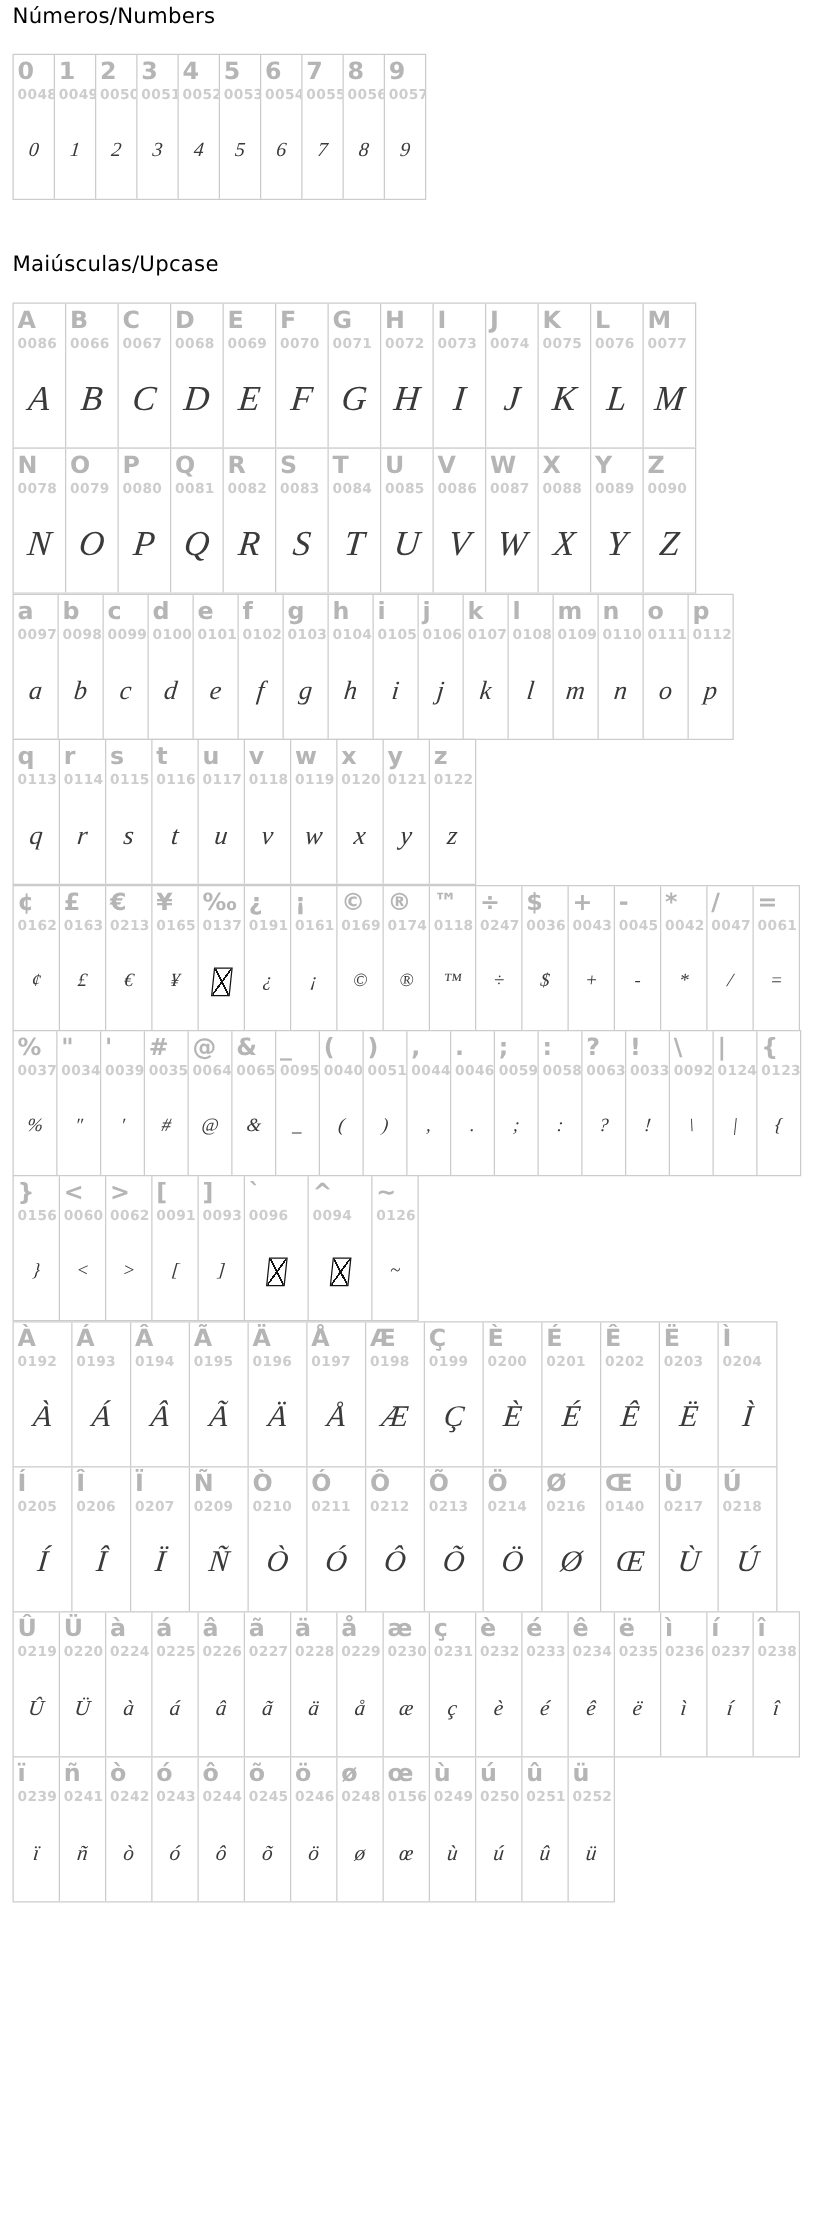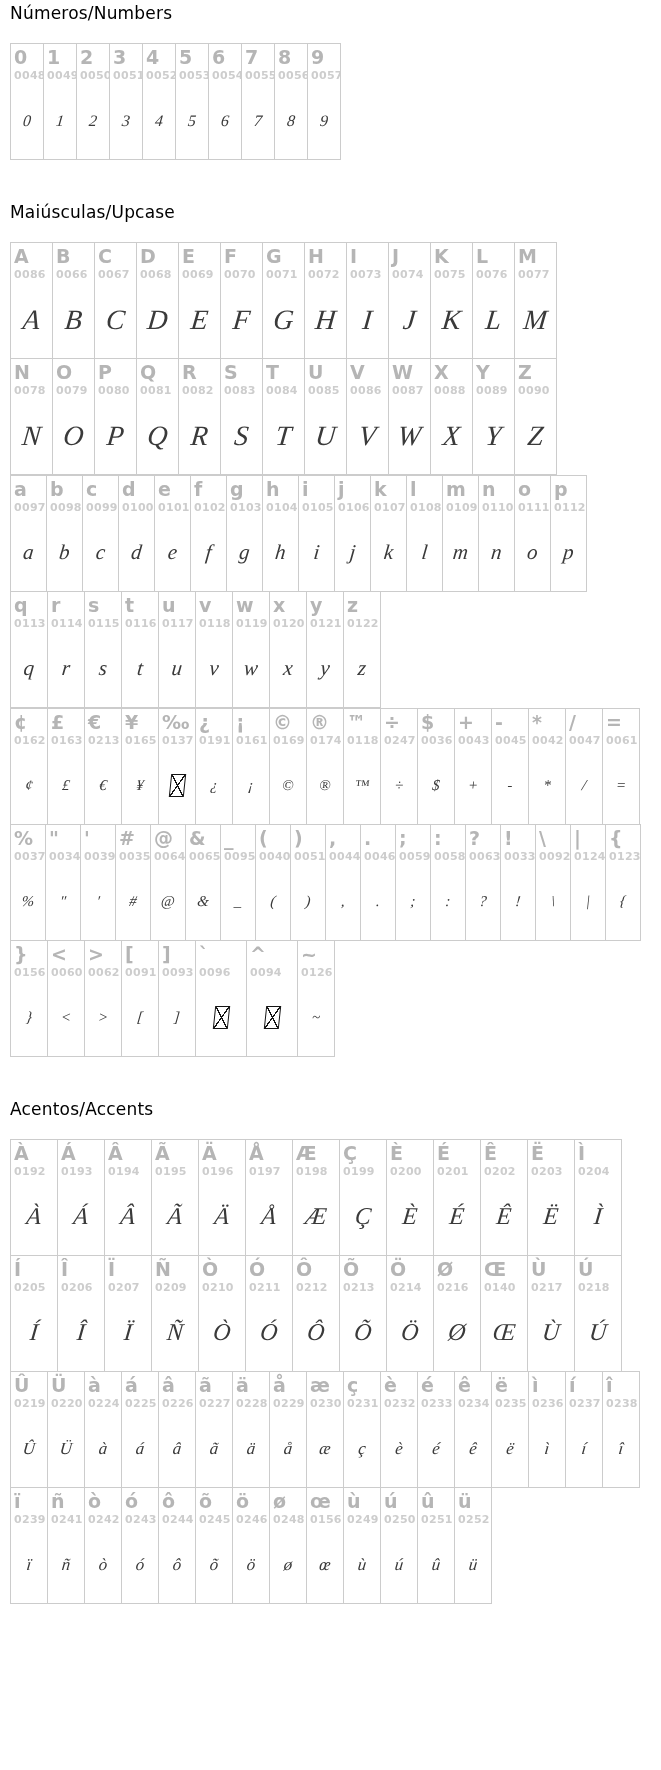--- a/index.html
+++ b/index.html
@@ -601,21 +601,20 @@
             </div>
           </div>
           <div class="cell">
             <div class="cell-char">~</div>
             <div class="cell-code">0126</div>
             <div class="glyph-area">~</div>
           </div>
         </div>
       </section>
       <section class="charmap-section">
-        <h2 class="section-heading">Acentos/Accents</h2>
         <div class="grid-row sec4 row0">
           <div class="cell">
             <div class="cell-char">À</div>
             <div class="cell-code">0192</div>
             <div class="glyph-area">À</div>
           </div>
           <div class="cell">
             <div class="cell-char">Á</div>
             <div class="cell-code">0193</div>
             <div class="glyph-area">Á</div>

